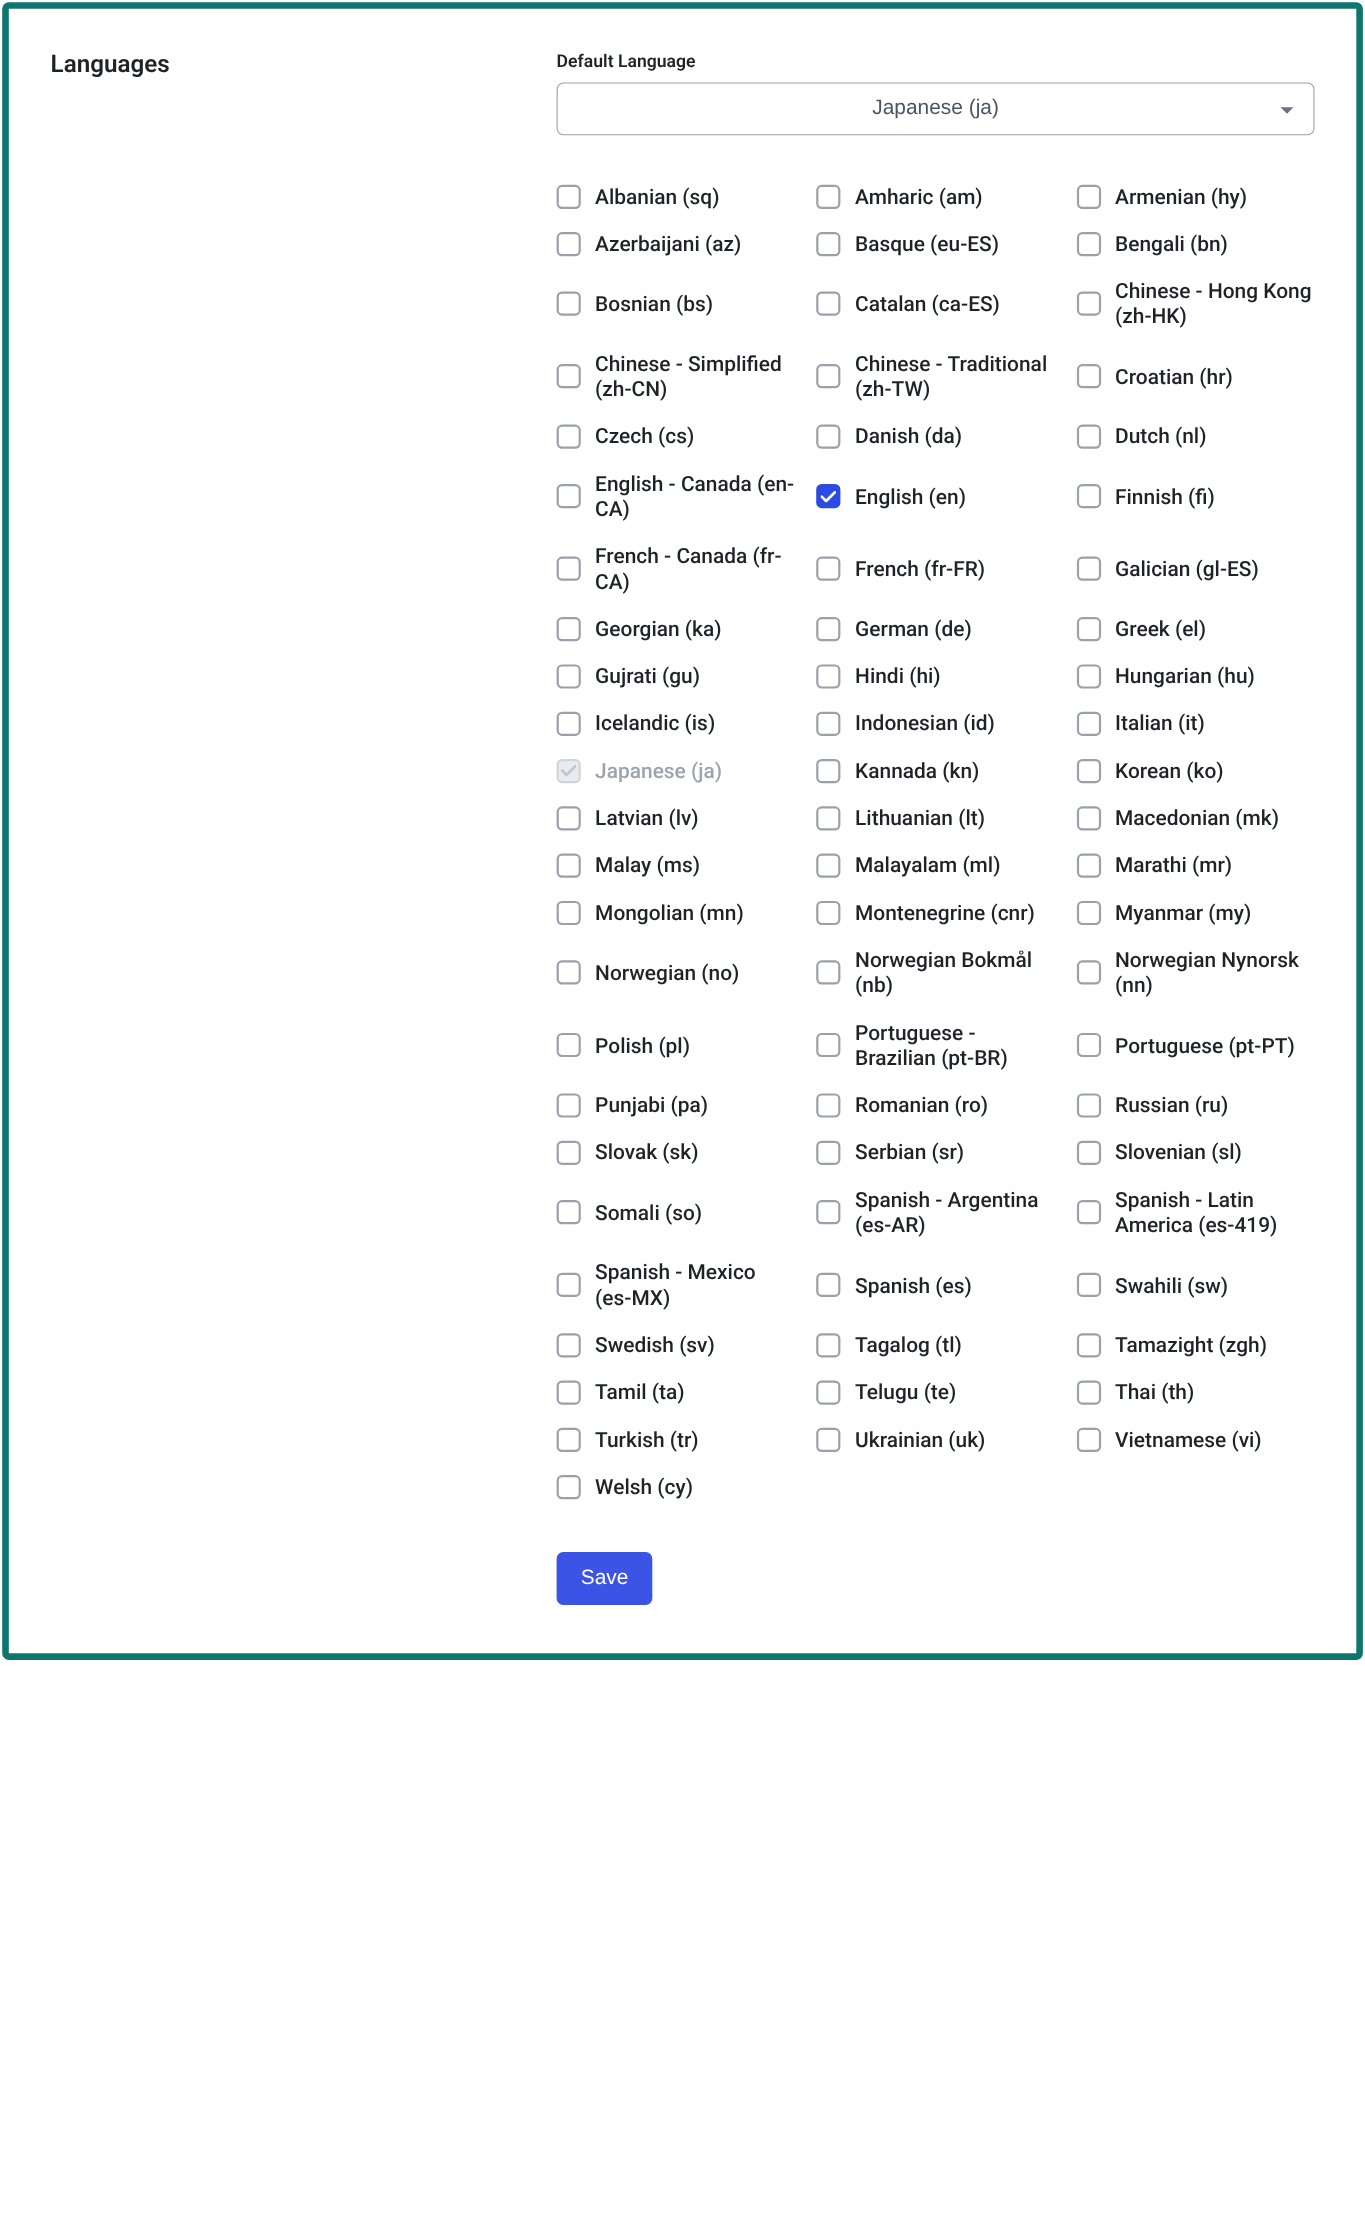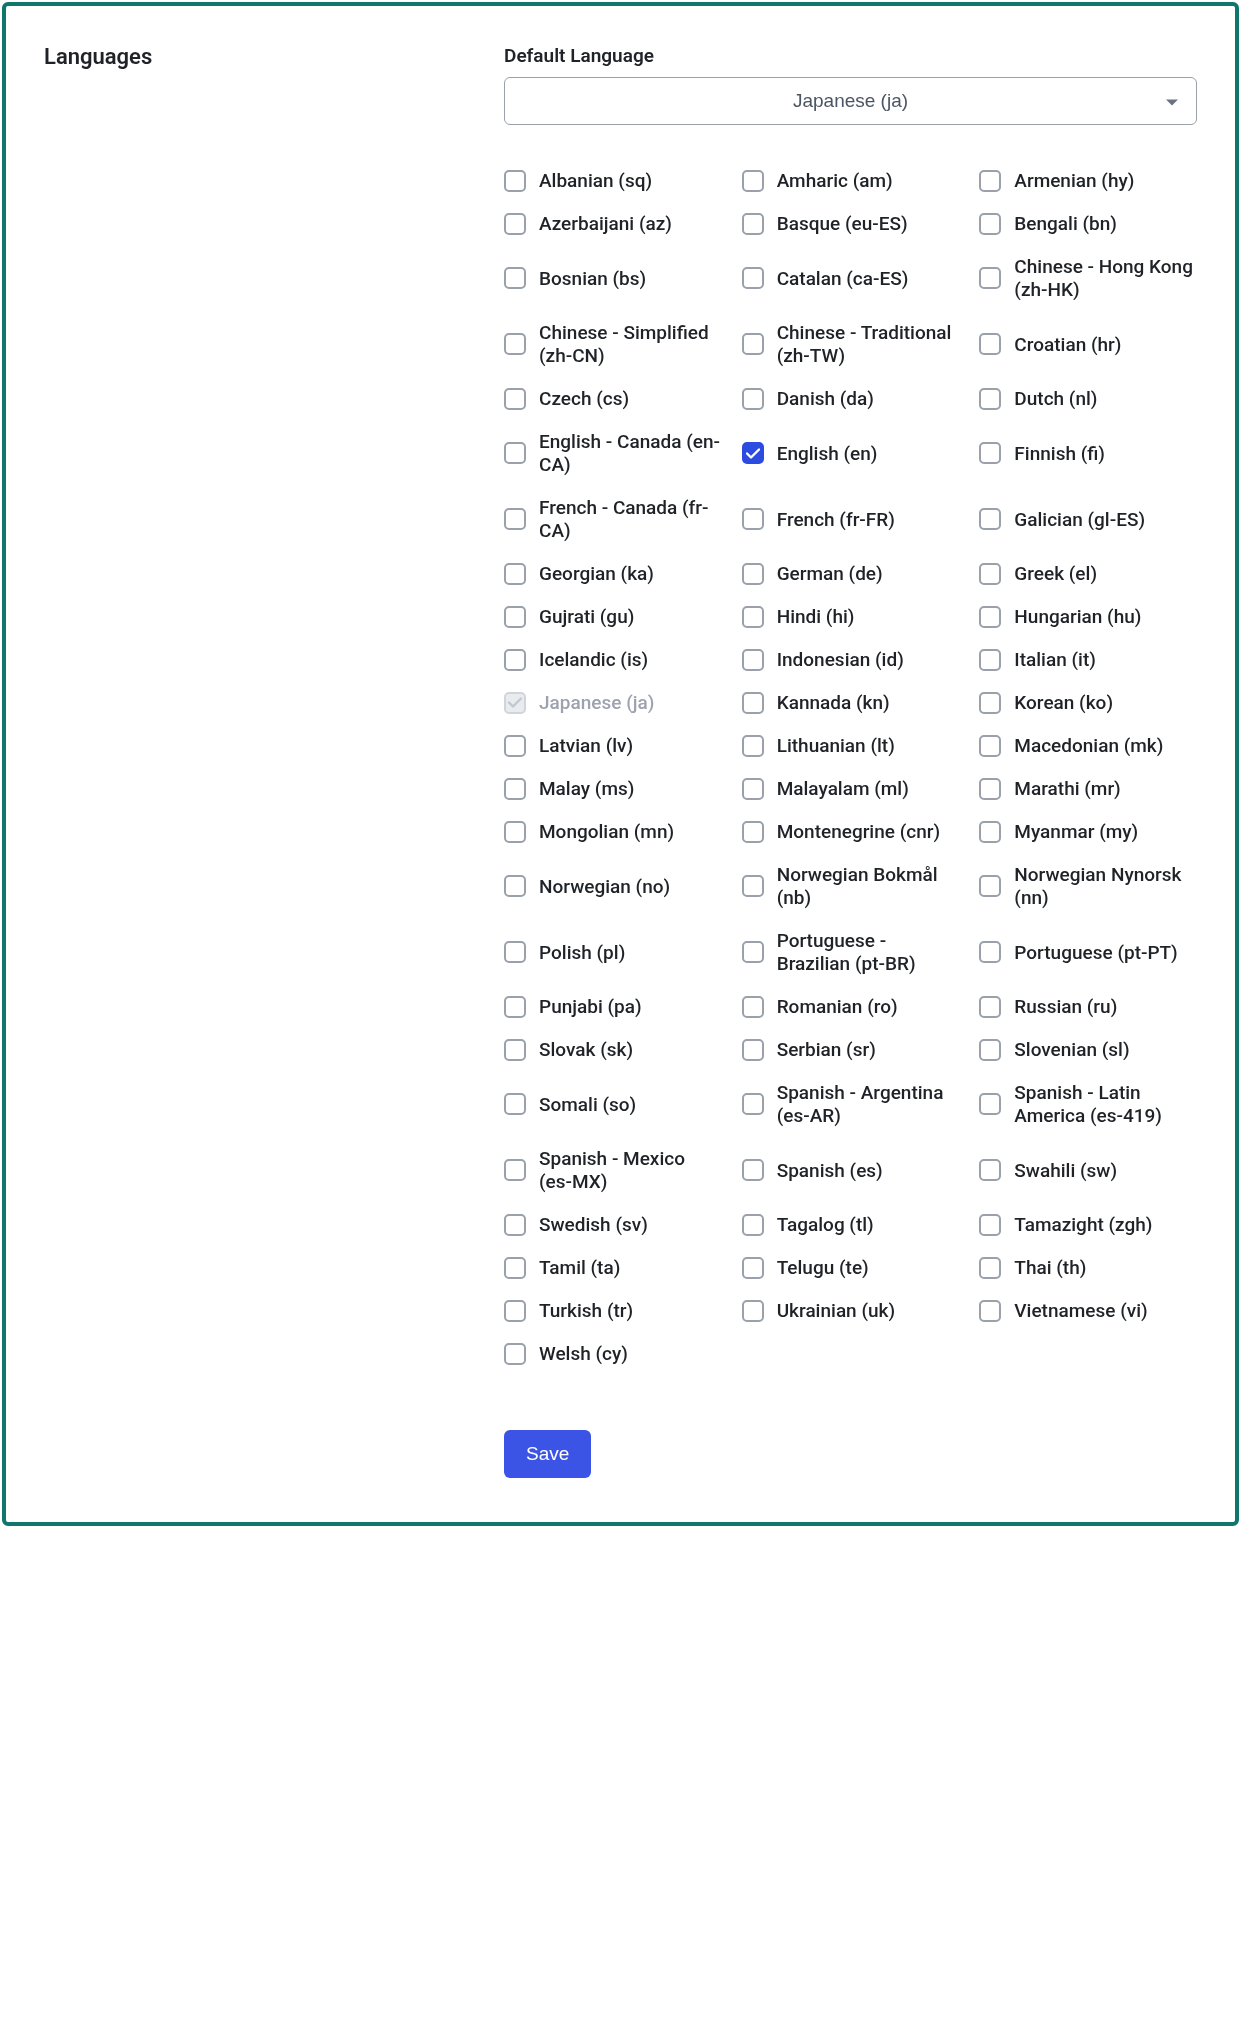--- a/index.html
+++ b/index.html
@@ -2,42 +2,42 @@
 <html><head>
   <meta charset="utf-8">
   <style>
     * { box-sizing: border-box; margin: 0; padding: 0; }
     body {
       font-family: -apple-system, BlinkMacSystemFont, "Segoe UI", Roboto, Helvetica, Arial, sans-serif;
       background: #fff;
       padding: 2px;
     }
     .panel {
-      border: 4px solid #0f766e;
+      border: 6px solid #0f766e;
       border-radius: 6px;
       padding: 38px 38px 44px 38px;
       display: flex;
       gap: 40px;
       max-width: 1237px;
     }
     .left-col {
       width: 420px;
       flex-shrink: 0;
     }
     .section-title {
       font-size: 22px;
       font-weight: 600;
       color: #1f2328;
     }
     .right-col {
       flex: 1;
       min-width: 0;
     }
     .field-label {
-      font-size: 19px;
+      font-size: 16px;
       font-weight: 600;
       color: #1f2328;
       margin-bottom: 10px;
     }
     .select-wrap {
       position: relative;
       margin-bottom: 34px;
     }
     .select {
       width: 100%;
@@ -104,21 +104,20 @@
     .cb-row.disabled { cursor: default; }
     .save-btn {
       background: #3b54e6;
       color: #fff;
       border: none;
       border-radius: 6px;
       padding: 13px 22px;
       font-size: 19px;
       font-weight: 500;
       cursor: pointer;
-      margin-top: 17px;
     }
   </style>
 </head>
 <body>
 
 <div class="panel">
   <div class="left-col">
     <div class="section-title">Languages</div>
   </div>
   <div class="right-col">

